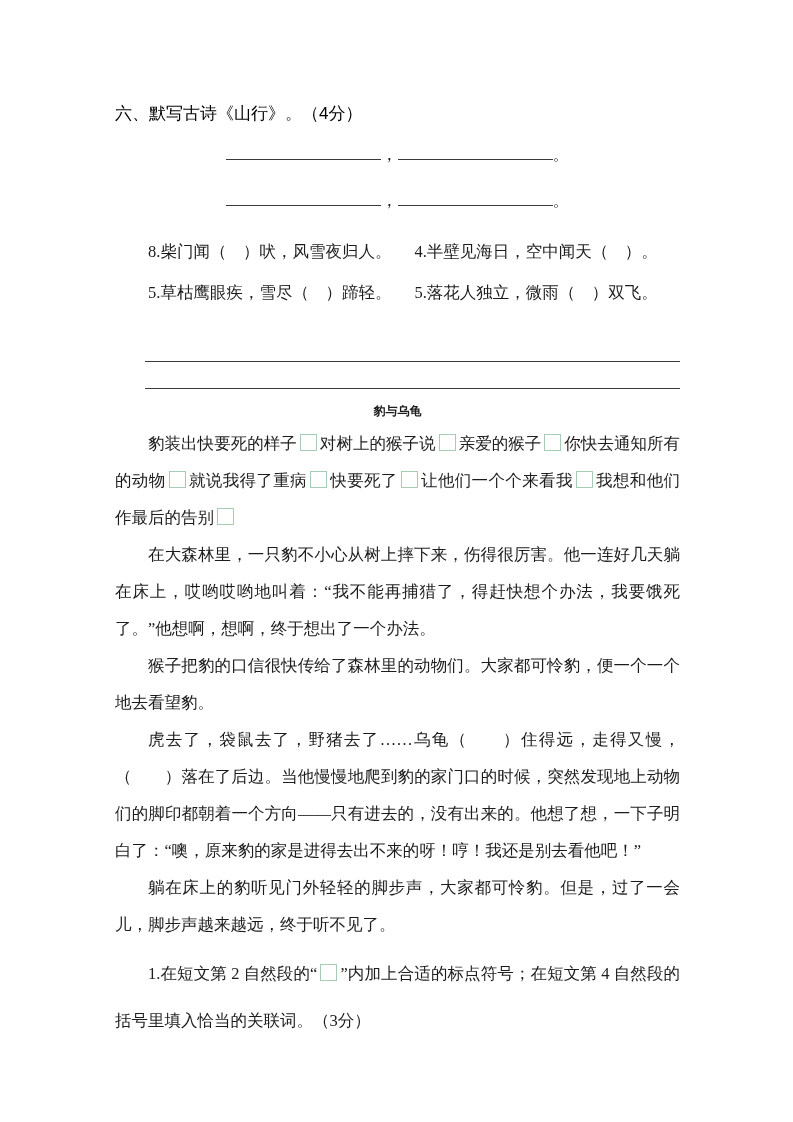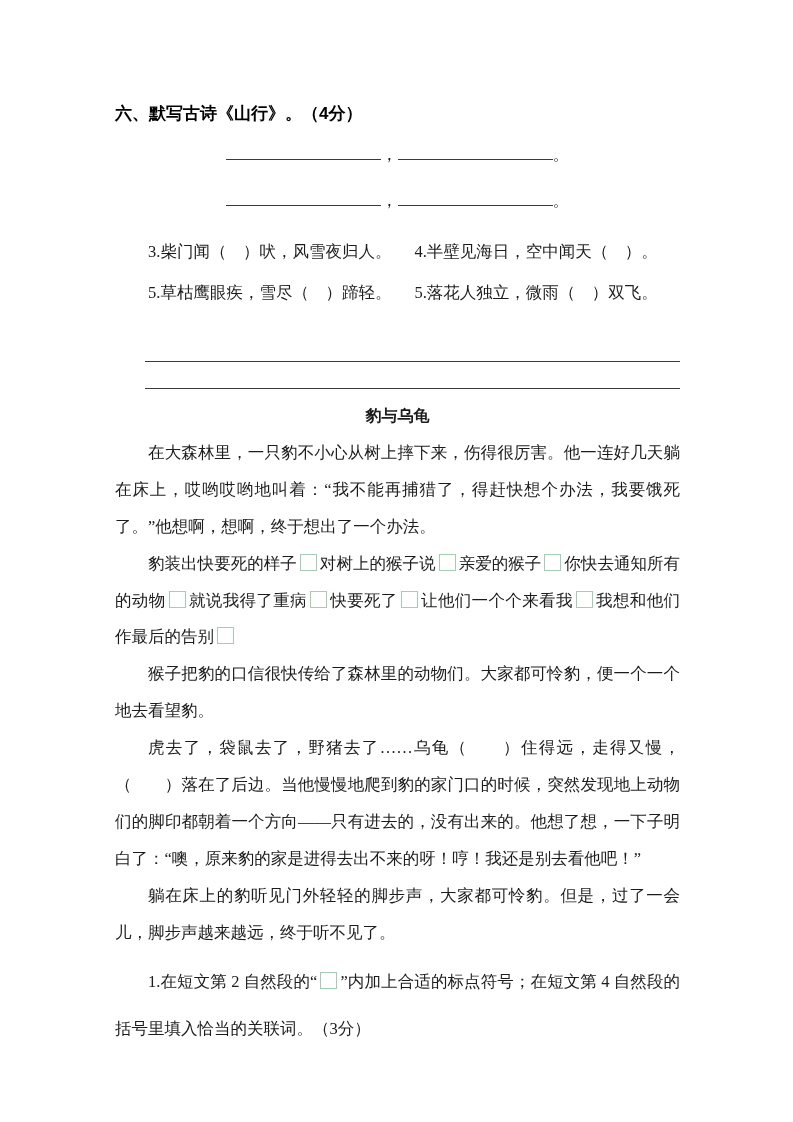--- a/index.html
+++ b/index.html
@@ -14,21 +14,21 @@
     box-sizing: border-box;
     padding: 100px 113px 30px 115px;
     background: #ffffff;
     color: #1c1c1c;
     font-family: "Liberation Serif", serif;
     font-size: 16.5px;
     overflow: hidden;
   }
   .section-heading {
     font-family: "Liberation Sans", sans-serif;
-    font-weight: bold;
+    font-weight: normal;
     font-size: 17px;
     color: #000000;
     margin: 0;
     line-height: 1.6;
   }
   
   .poem-answers {
     text-align: center;
     margin: 14px 0 6px 0;
   }
@@ -57,21 +57,21 @@
     margin: 14px 0 10px 30px;
   }
   .writing-line {
     height: 26px;
     border-bottom: 1px solid #3a3a3a;
   }
   
   .passage-title {
     text-align: center;
     font-weight: bold;
-    font-size: 16px;
+    font-size: 12px;
     margin: 10px 0 2px 0;
     line-height: 2.1;
   }
   .passage-paragraph {
     margin: 0;
     text-indent: 2em;
     text-align: justify;
     line-height: 2.24;
   }
   .question-text {
@@ -100,36 +100,36 @@
   <div class="poem-answers">
     <div class="poem-line">
       <span class="blank"></span><span>，</span><span class="blank"></span><span>。</span>
     </div>
     <div class="poem-line">
       <span class="blank"></span><span>，</span><span class="blank"></span><span>。</span>
     </div>
   </div>
 
   <div class="verse-row">
-    <span class="verse-item">3.柴门闻（　）吠，风雪夜归人。</span><span class="verse-item">4.半壁见海日，空中闻天（　）。</span>
+    <span class="verse-item">8.柴门闻（　）吠，风雪夜归人。</span><span class="verse-item">4.半壁见海日，空中闻天（　）。</span>
   </div>
   <div class="verse-row">
     <span class="verse-item">5.草枯鹰眼疾，雪尽（　）蹄轻。</span><span class="verse-item">5.落花人独立，微雨（　）双飞。</span>
   </div>
 
   <div class="spacer-sm"></div>
 
   <div class="writing-area">
     <div class="writing-line"></div>
     <div class="writing-line"></div>
   </div>
 
   <div class="passage-title">豹与乌龟</div>
 
+  <p class="passage-paragraph">豹装出快要死的样子<span class="punct-box"></span>对树上的猴子说<span class="punct-box"></span>亲爱的猴子<span class="punct-box"></span>你快去通知所有的动物<span class="punct-box"></span>就说我得了重病<span class="punct-box"></span>快要死了<span class="punct-box"></span>让他们一个个来看我<span class="punct-box"></span>我想和他们作最后的告别<span class="punct-box"></span></p>
   <p class="passage-paragraph">在大森林里，一只豹不小心从树上摔下来，伤得很厉害。他一连好几天躺在床上，哎哟哎哟地叫着：“我不能再捕猎了，得赶快想个办法，我要饿死了。”他想啊，想啊，终于想出了一个办法。</p>
-  <p class="passage-paragraph">豹装出快要死的样子<span class="punct-box"></span>对树上的猴子说<span class="punct-box"></span>亲爱的猴子<span class="punct-box"></span>你快去通知所有的动物<span class="punct-box"></span>就说我得了重病<span class="punct-box"></span>快要死了<span class="punct-box"></span>让他们一个个来看我<span class="punct-box"></span>我想和他们作最后的告别<span class="punct-box"></span></p>
   <p class="passage-paragraph">猴子把豹的口信很快传给了森林里的动物们。大家都可怜豹，便一个一个地去看望豹。</p>
   <p class="passage-paragraph">虎去了，袋鼠去了，野猪去了……乌龟（　　）住得远，走得又慢，（　　）落在了后边。当他慢慢地爬到豹的家门口的时候，突然发现地上动物们的脚印都朝着一个方向——只有进去的，没有出来的。他想了想，一下子明白了：“噢，原来豹的家是进得去出不来的呀！哼！我还是别去看他吧！”</p>
   <p class="passage-paragraph">躺在床上的豹听见门外轻轻的脚步声，大家都可怜豹。但是，过了一会儿，脚步声越来越远，终于听不见了。</p>
 
   <p class="question-text">1.在短文第 2 自然段的“<span class="punct-box"></span>”内加上合适的标点符号；在短文第 4 自然段的括号里填入恰当的关联词。（3分）</p>
 
 </div>
 
 </body></html>

